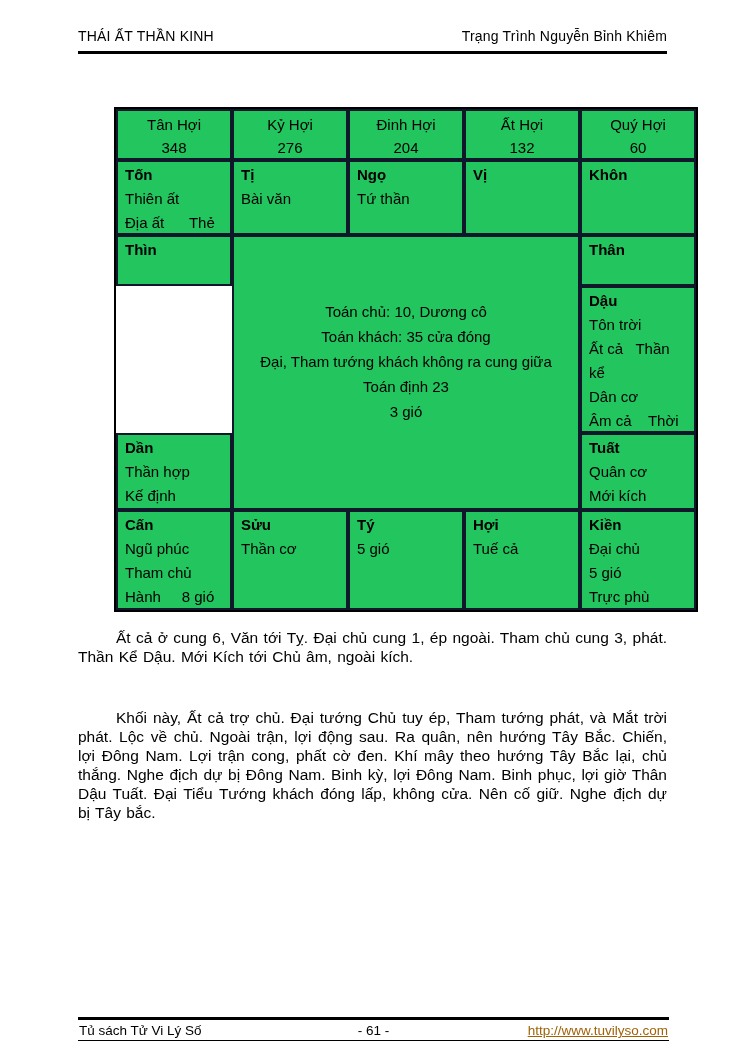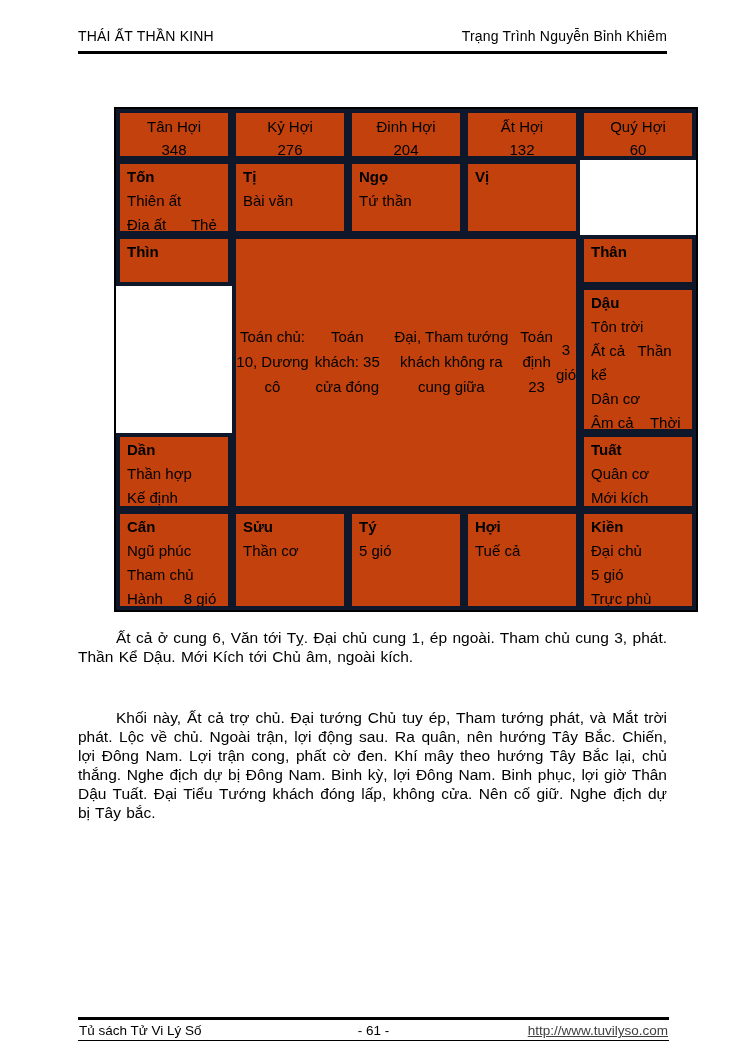--- a/index.html
+++ b/index.html
@@ -18,28 +18,28 @@
   }
   
   .chart {
     position:absolute; left:114px; top:107px;
     display:grid;
     grid-template-columns:repeat(5,116px);
     grid-template-rows:51px 75px 51px 147px 77px 100px;
     border:2px solid #000;
     font-size:15px;
   }
-  .cell { border:4px solid #0f172a; overflow:hidden; background:#c2410c; }
+  .cell { border:2px solid #0f172a; overflow:hidden; background:#22c55e; }
   .year-cell { text-align:center; padding-top:2px; line-height:23px; }
   .palace { padding:1px 6px 0 7px; line-height:24px; }
   .ptitle { font-weight:bold; }
   .pline { white-space:pre-wrap; }
   .center-cell {
     grid-column:2/5; grid-row:3/6;
-    display:flex; flex-direction:row; justify-content:center; align-items:center;
+    display:flex; flex-direction:column; justify-content:center; align-items:center;
     text-align:center; line-height:25px; padding-bottom:22px;
   }
   
   .para {
     position:absolute; left:78px; width:589px; margin:0;
     font-size:15.5px; line-height:19px; text-align:justify;
     text-indent:38px; word-spacing:1px;
   }
   .para-1 { top:628px; }
   .para-2 { top:708px; }
@@ -47,21 +47,21 @@
   .footer {
     position:absolute; left:78px; top:1017px; width:589px;
     border-top:3px solid #000; border-bottom:1px solid #000;
     padding:3px 1px 2px 1px;
     display:flex; align-items:baseline;
     font-size:13.5px;
   }
   .footer .f-left  { flex:1; text-align:left; }
   .footer .f-mid   { flex:1; text-align:center; }
   .footer .f-right { flex:1; text-align:right; }
-  .footer a { color:#404040; text-decoration:underline; }
+  .footer a { color:#a16207; text-decoration:underline; }
 </style>
 </head>
 <body>
 
 <div class="page">
 
   <div class="header">
     <span>THÁI ẤT THẦN KINH</span>
     <span>Trạng Trình Nguyễn Bỉnh Khiêm</span>
   </div>
@@ -97,20 +97,23 @@
     <div class="cell palace" style="grid-column:2;grid-row:2;">
       <div class="ptitle">Tị</div>
       <div class="pline">Bài văn</div>
     </div>
     <div class="cell palace" style="grid-column:3;grid-row:2;">
       <div class="ptitle">Ngọ</div>
       <div class="pline">Tứ thần</div>
     </div>
     <div class="cell palace" style="grid-column:4;grid-row:2;">
       <div class="ptitle">Vị</div>
+    </div>
+    <div class="cell palace" style="grid-column:5;grid-row:2;">
+      <div class="ptitle">Khôn</div>
     </div>
 
     <div class="cell palace" style="grid-column:1;grid-row:3;">
       <div class="ptitle">Thìn</div>
     </div>
     <div class="cell palace" style="grid-column:1;grid-row:5;">
       <div class="ptitle">Dần</div>
       <div class="pline">Thần hợp</div>
       <div class="pline">Kế định</div>
     </div>

